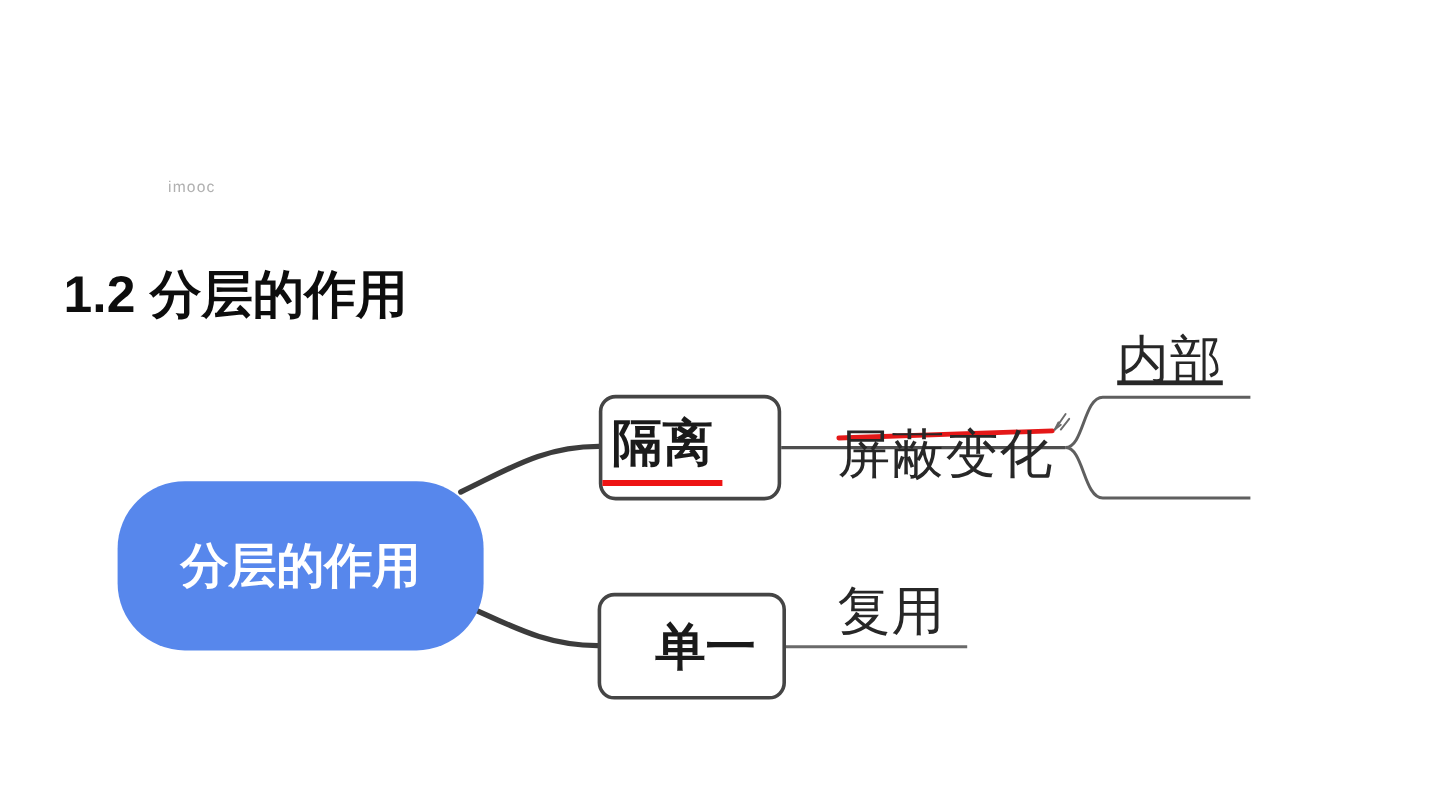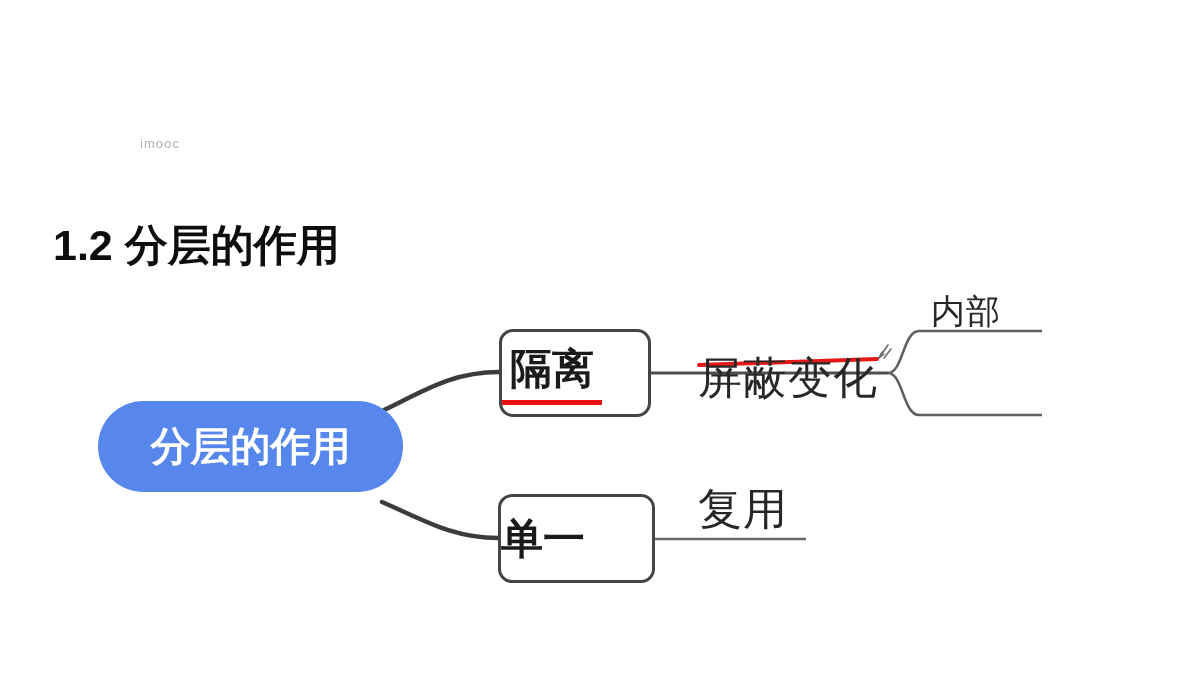--- a/index.html
+++ b/index.html
@@ -19,21 +19,21 @@
     transform: translateX(-50%);
     font-size: 62px;
     font-weight: bold;
     color: #c62e4d;
     white-space: nowrap;
     letter-spacing: 1px;
   }
   .watermark {
     position: absolute;
     left: 140px;
-    top: 136px;
+    top: 148px;
     font-size: 13px;
     color: #b0b0b0;
     letter-spacing: 1px;
   }
   .section-heading {
     position: absolute;
     left: 53px;
     top: 188px;
     font-size: 43px;
     font-weight: bold;
@@ -42,21 +42,21 @@
     margin-top: 29px;
   }
   svg.connectors {
     position: absolute;
     left: 0; top: 0;
     width: 1192px; height: 673px;
   }
   .root-node {
     position: absolute;
     left: 98px; top: 401px;
-    width: 305px; height: 91px;
+    width: 305px; height: 141px;
     background: #5787ec;
     border-radius: 56px;
     display: flex;
     align-items: center;
     justify-content: center;
     color: #ffffff;
     font-size: 40px;
     font-weight: bold;
     white-space: nowrap;
   }
@@ -67,36 +67,36 @@
     border-radius: 14px;
     display: flex;
     align-items: center;
     justify-content: flex-start;
     font-size: 42px;
     font-weight: bold;
     color: #1a1a1a;
     white-space: nowrap;
   }
   .node-isolation { left: 499px; top: 329px; width: 152px; height: 88px; }
-  .node-single   { left: 498px; top: 494px; width: 157px; height: 89px; }
+  .node-single   { left: 498px; top: 494px; width: 157px; height: 89px; padding-left: 45px; }
   .node-isolation .node-label {
     border-bottom: 5px solid #ee1414;
     padding: 0 8px 3px 8px;
   }
   .leaf-label {
     position: absolute;
     font-size: 44px;
     font-weight: normal;
     color: #272727;
     white-space: nowrap;
     letter-spacing: 1px;
   }
   .label-shield   { left: 698px; top: 316px; margin-top: 33px; }
   .label-reuse    { left: 698px; top: 480px; }
-  .label-internal { left: 931px; top: 289px; font-size: 34px; }
+  .label-internal { left: 931px; top: 271px; font-size: 43px; text-decoration: underline; }
   .label-external { left: 931px; top: 357px; font-size: 43px; }
 </style>
 </head>
 <body>
 
 <div class="slide">
 
 
   <div class="watermark">imooc</div>
 

